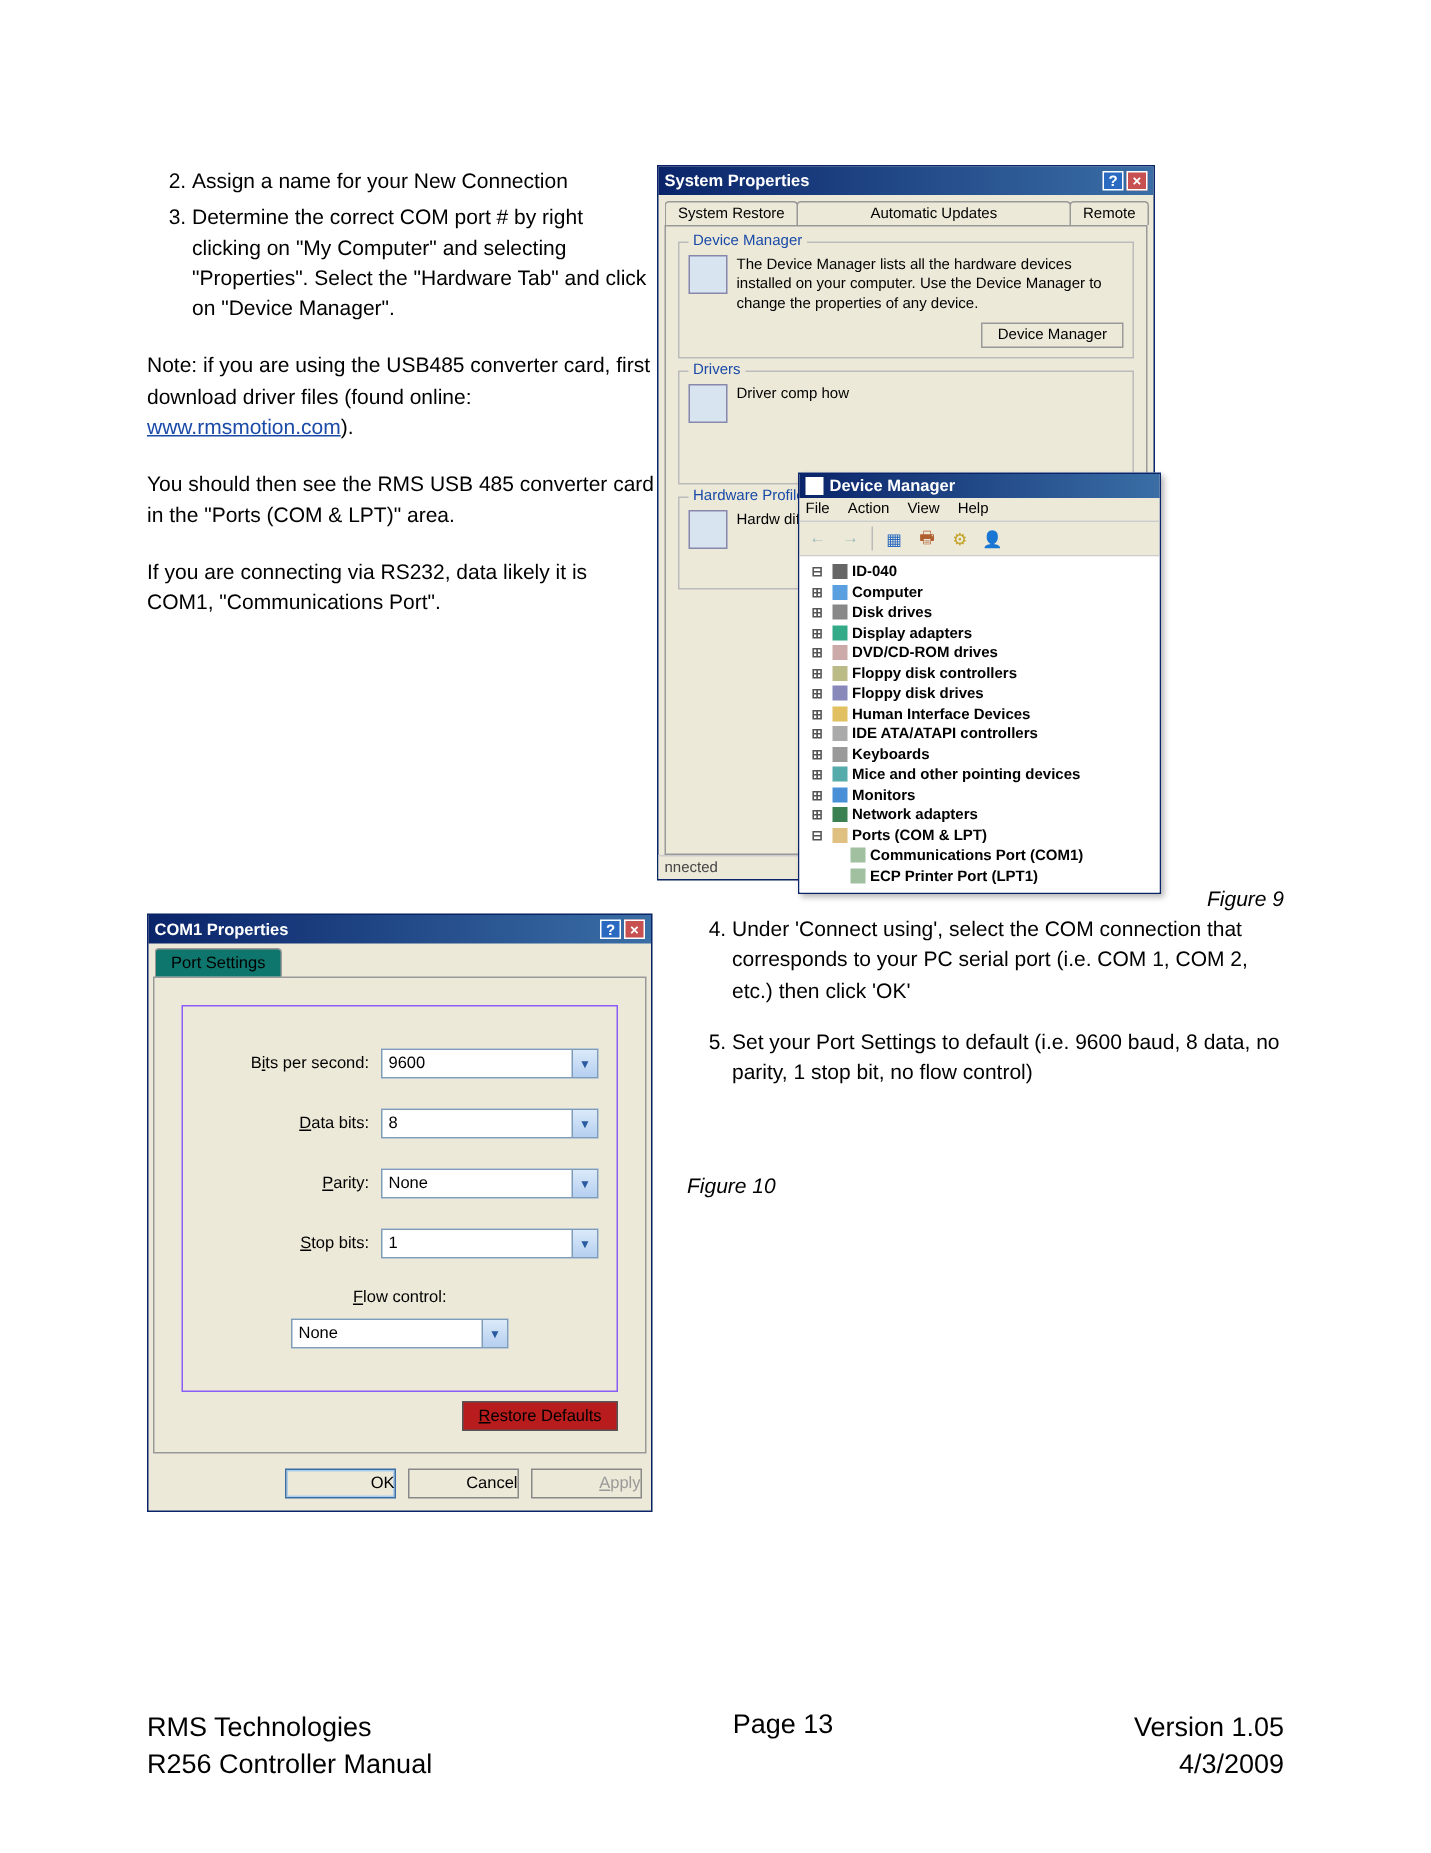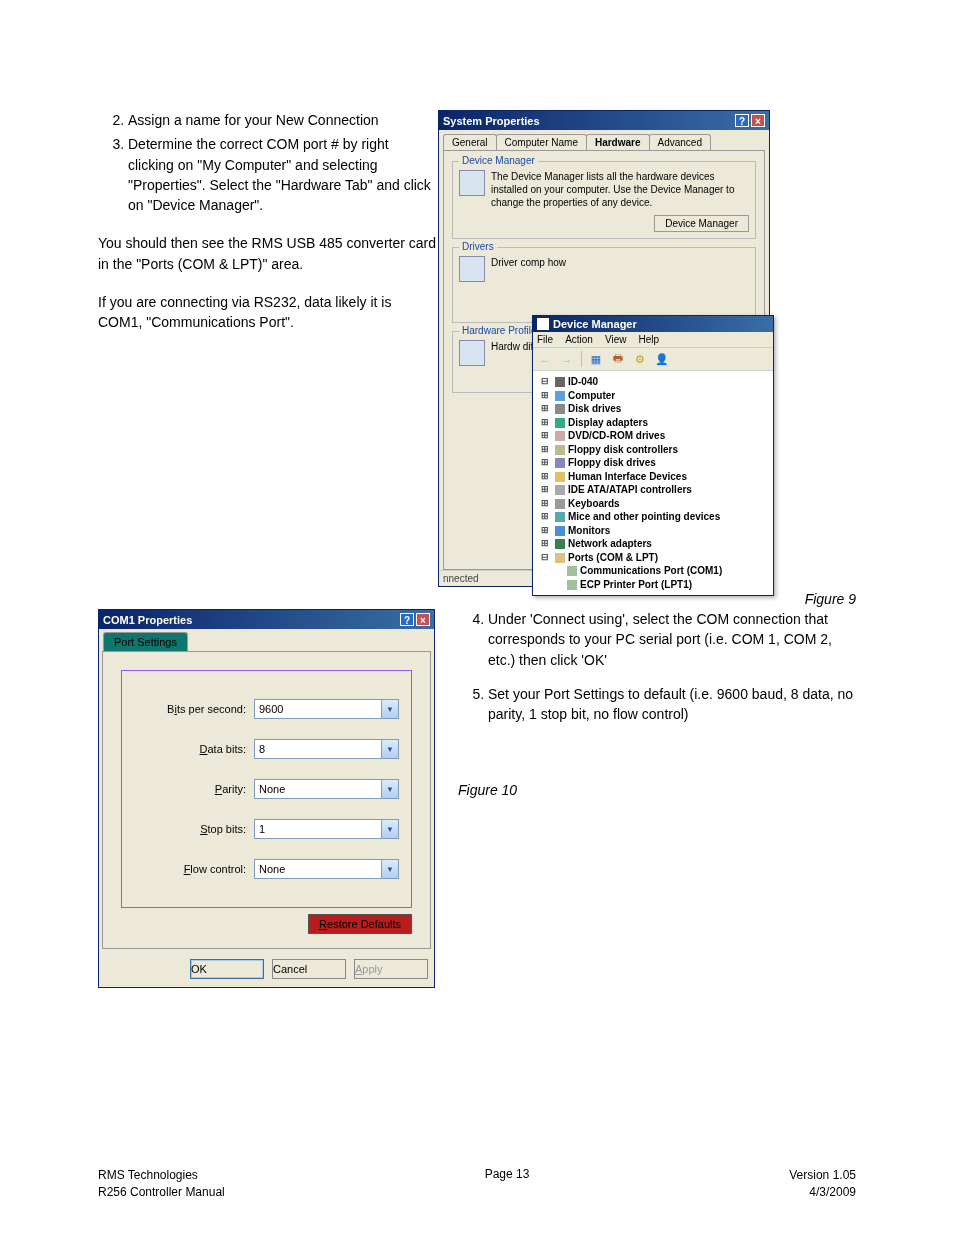--- a/index.html
+++ b/index.html
@@ -341,74 +341,76 @@
     display: flex;
     justify-content: flex-end;
     gap: 8px;
     padding: 10px 6px 8px 6px;
   }
   .dlg-btn {
     border: 1px solid #888;
     background: #ece9d8;
     padding: 3px 0;
     width: 72px;
-    text-align: left;
+    text-align: right;
     font-size: 11px;
   }
   .dlg-btn.primary { border: 1px solid #3a6ea5; box-shadow: inset 0 0 0 1px #aacdee; }
   .dlg-btn.disabled { color: #999; }
   .fig10 {
     font-style: italic;
     font-size: 14px;
     margin-top: 56px;
   }
   
   .page-footer {
     position: absolute;
-    bottom: 34px;
+    bottom: 46px;
     left: 98px;
     right: 98px;
     display: flex;
     justify-content: space-between;
-    font-size: 12px;
+    font-size: 18px;
   }
   .pf-left, .pf-right { line-height: 1.4; }
   .pf-right { text-align: right; }
   .pf-center { text-align: center; }
 </style>
 </head>
 <body>
 
 <div class="page">
 
   <div class="top-region">
     <div class="left-col">
       <ol class="instr" start="2">
         <li>Assign a name for your New Connection</li>
         <li>Determine the correct COM port # by right clicking on "My Computer" and selecting "Properties".  Select the "Hardware Tab" and click on "Device Manager".</li>
       </ol>
+      <p class="para">
+        <span>Note: if you are using the USB485 converter card, first download driver files (found online: </span><a class="link" href="#">www.rmsmotion.com</a><span>).</span>
+      </p>
       <p class="para">You should then see the RMS USB 485 converter card in the "Ports (COM &amp; LPT)" area.</p>
       <p class="para">If you are connecting via RS232, data likely it is COM1, "Communications Port".</p>
     </div>
 
     <div class="right-col">
       <div class="dialog">
         <div class="titlebar">
           <span>System Properties</span>
           <div class="titlebar-buttons">
             <div class="titlebar-btn help">?</div>
             <div class="titlebar-btn">×</div>
           </div>
         </div>
         <div style="padding:2px 4px 0 4px;">
           <div class="tabrow">
-            <div class="tab">General</div>
-            <div class="tab">Computer Name</div>
-            <div class="tab selected">Hardware</div>
-            <div class="tab">Advanced</div>
+            <div class="tab">System Restore</div>
+            <div class="tab" style="flex:1; text-align:center;">Automatic Updates</div>
+            <div class="tab">Remote</div>
           </div>
           <div class="tabbody" style="height:400px;">
             <div class="groupbox">
               <div class="groupbox-title">Device Manager</div>
               <div class="gb-row">
                 <div class="gb-icon"></div>
                 <div class="gb-text">The Device Manager lists all the hardware devices installed on your computer. Use the Device Manager to change the properties of any device.</div>
               </div>
               <div class="gb-btn">Device Manager</div>
               <div class="clear"></div>
@@ -518,21 +520,21 @@
                 <span class="combo-arrow">▼</span>
               </div>
             </div>
             <div class="form-row">
               <span class="form-label"><u>S</u><span>top bits:</span></span>
               <div class="combo">
                 <span>1</span>
                 <span class="combo-arrow">▼</span>
               </div>
             </div>
-            <div class="form-row" style="margin-bottom:8px;">
+            <div class="form-row" style="margin-bottom:8px;flex-direction:column;">
               <span class="form-label"><u>F</u><span>low control:</span></span>
               <div class="combo">
                 <span>None</span>
                 <span class="combo-arrow">▼</span>
               </div>
             </div>
           </div>
           <div class="restore-btn"><u>R</u>estore Defaults</div>
           <div class="clear"></div>
         </div>

